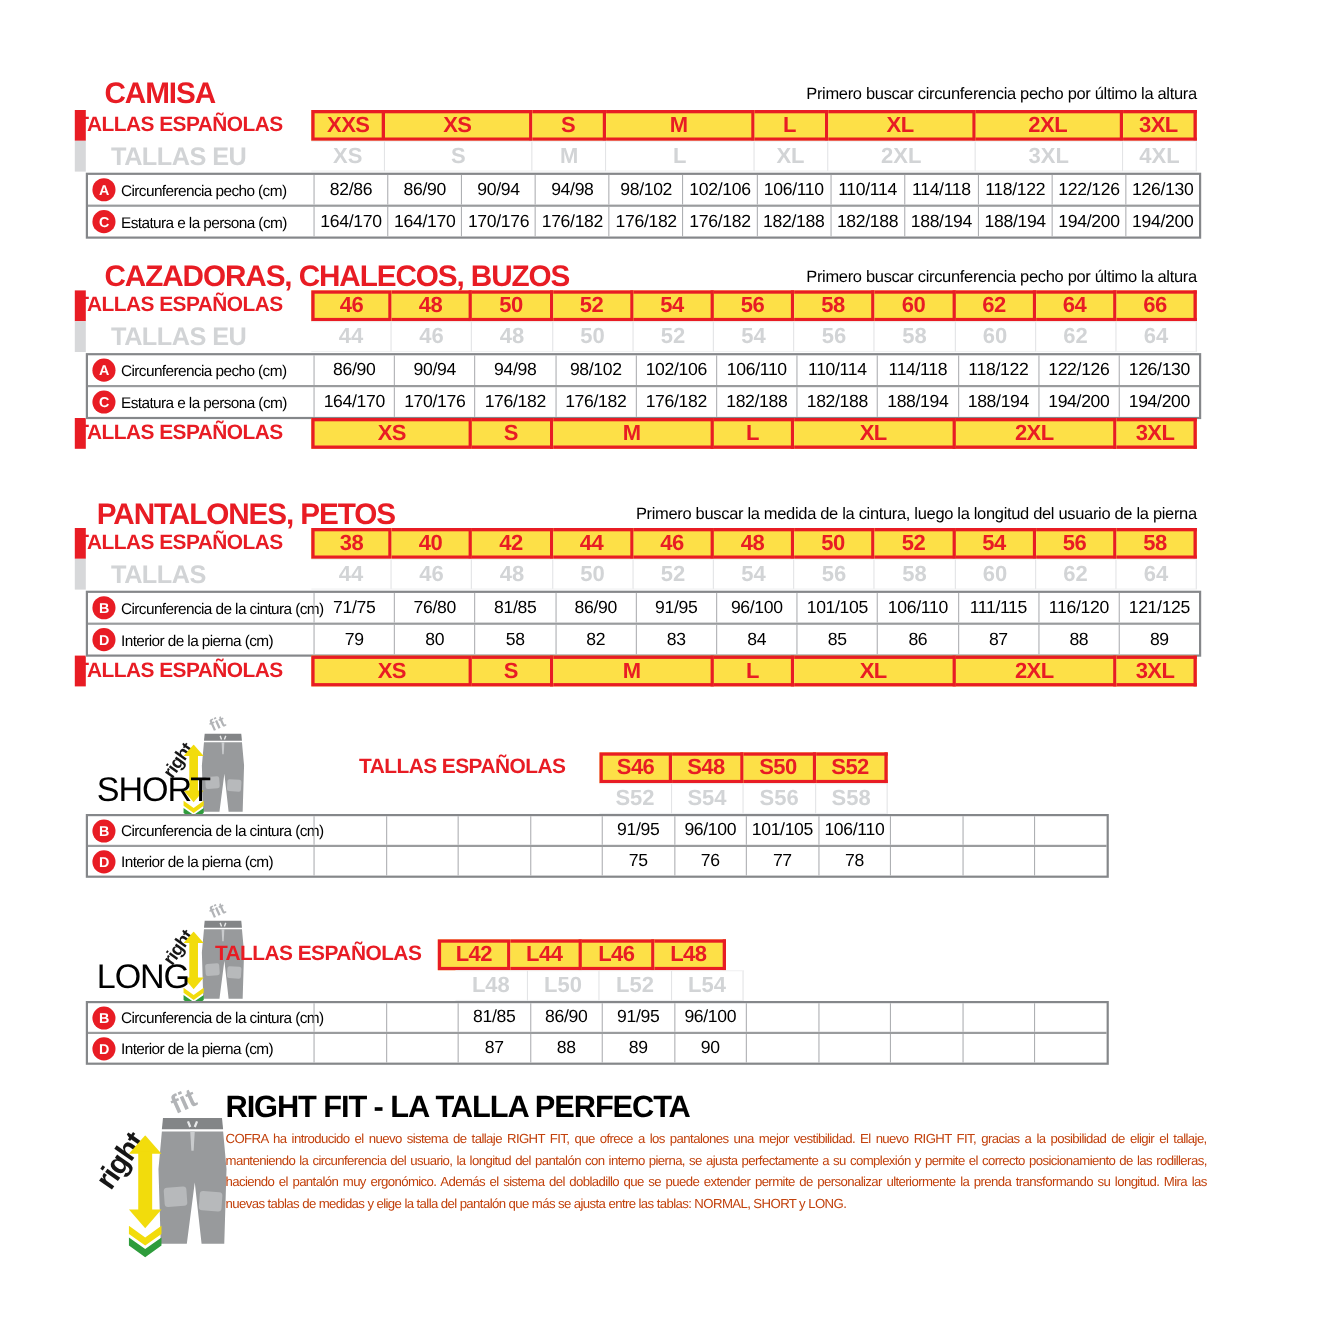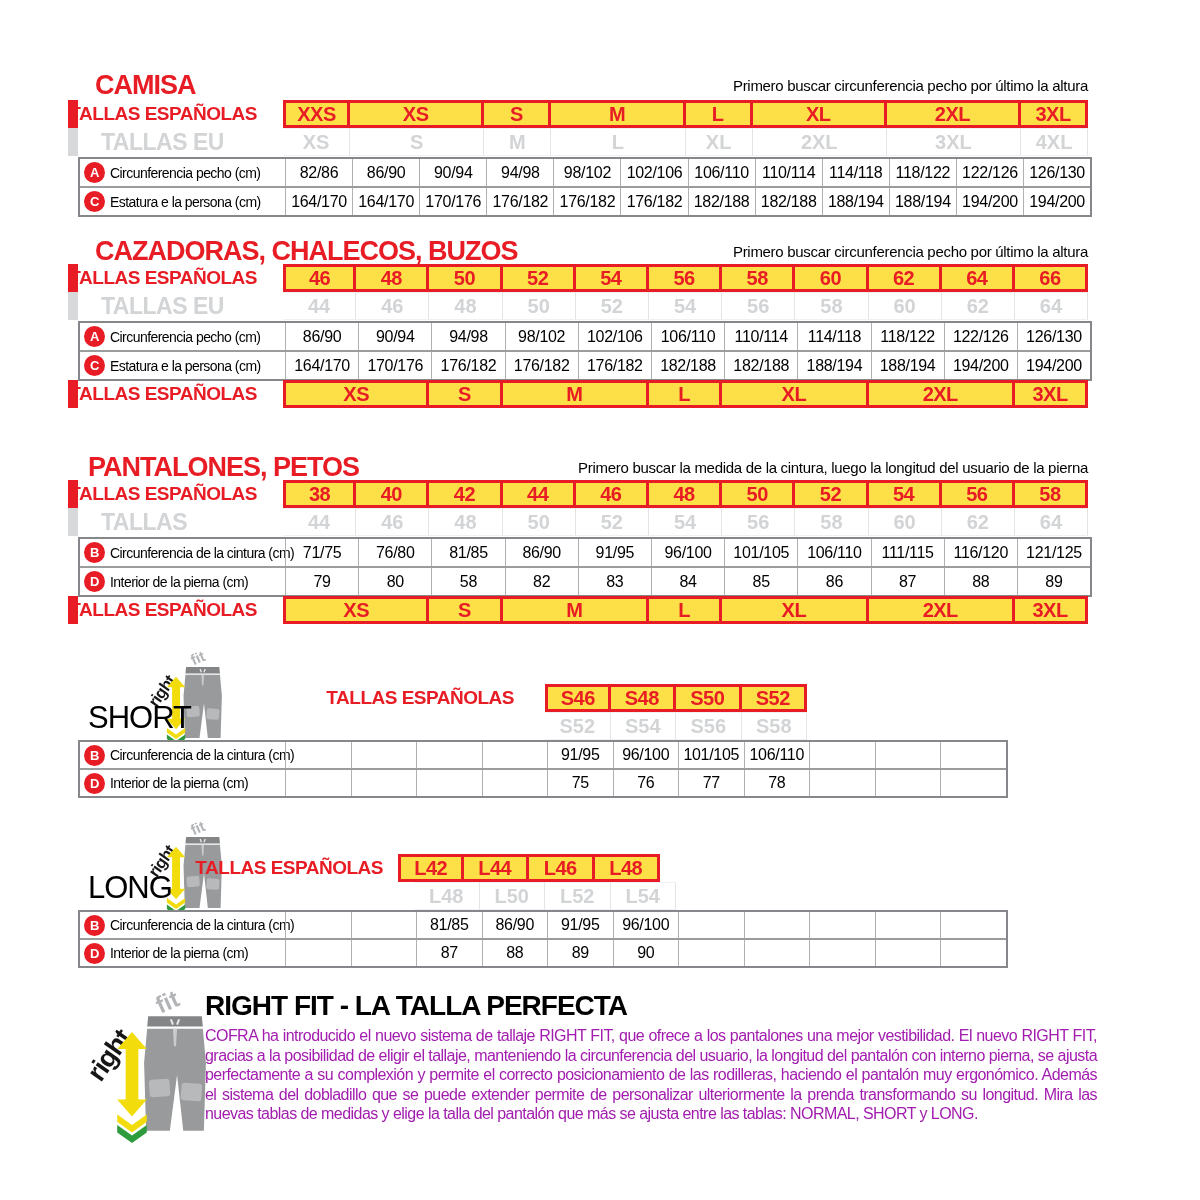--- a/index.html
+++ b/index.html
@@ -55,22 +55,22 @@
   
   .logo{position:absolute;width:125px;height:145px;}
   .logo .rtxt{position:absolute;left:-8px;top:48px;transform:rotate(-55deg);font-weight:700;
               font-size:27px;letter-spacing:-1px;color:#161616;}
   .logo .ftxt{position:absolute;left:66px;top:-4px;transform:rotate(-24deg);font-weight:700;
               font-size:24px;letter-spacing:0px;color:#b2b4b7;}
   .logo .pantsvg{position:absolute;left:52px;top:22px;}
   .logo .arrsvg{position:absolute;left:26px;top:40px;}
   .logo.small{transform:scale(0.62);transform-origin:top left;}
   .rf-title{position:absolute;color:#000;font-weight:700;font-size:28px;letter-spacing:-1px;white-space:nowrap;}
-  .rf-para{position:absolute;width:892px;font-size:16px;line-height:19.5px;letter-spacing:-0.55px;
-           color:#a21caf;text-align:justify;}
+  .rf-para{position:absolute;width:892px;font-size:12px;line-height:19.5px;letter-spacing:-0.55px;
+           color:#c2410c;text-align:justify;}
 </style>
 </head>
 <body>
 
 <div class="page">
 
   <div>
     <div class="abs stitle" style="left:95px;top:70px">CAMISA</div>
     <div class="note" style="top:77px">Primero buscar circunferencia pecho por último la altura</div>
     <div class="edge-red" style="top:100px"></div>

